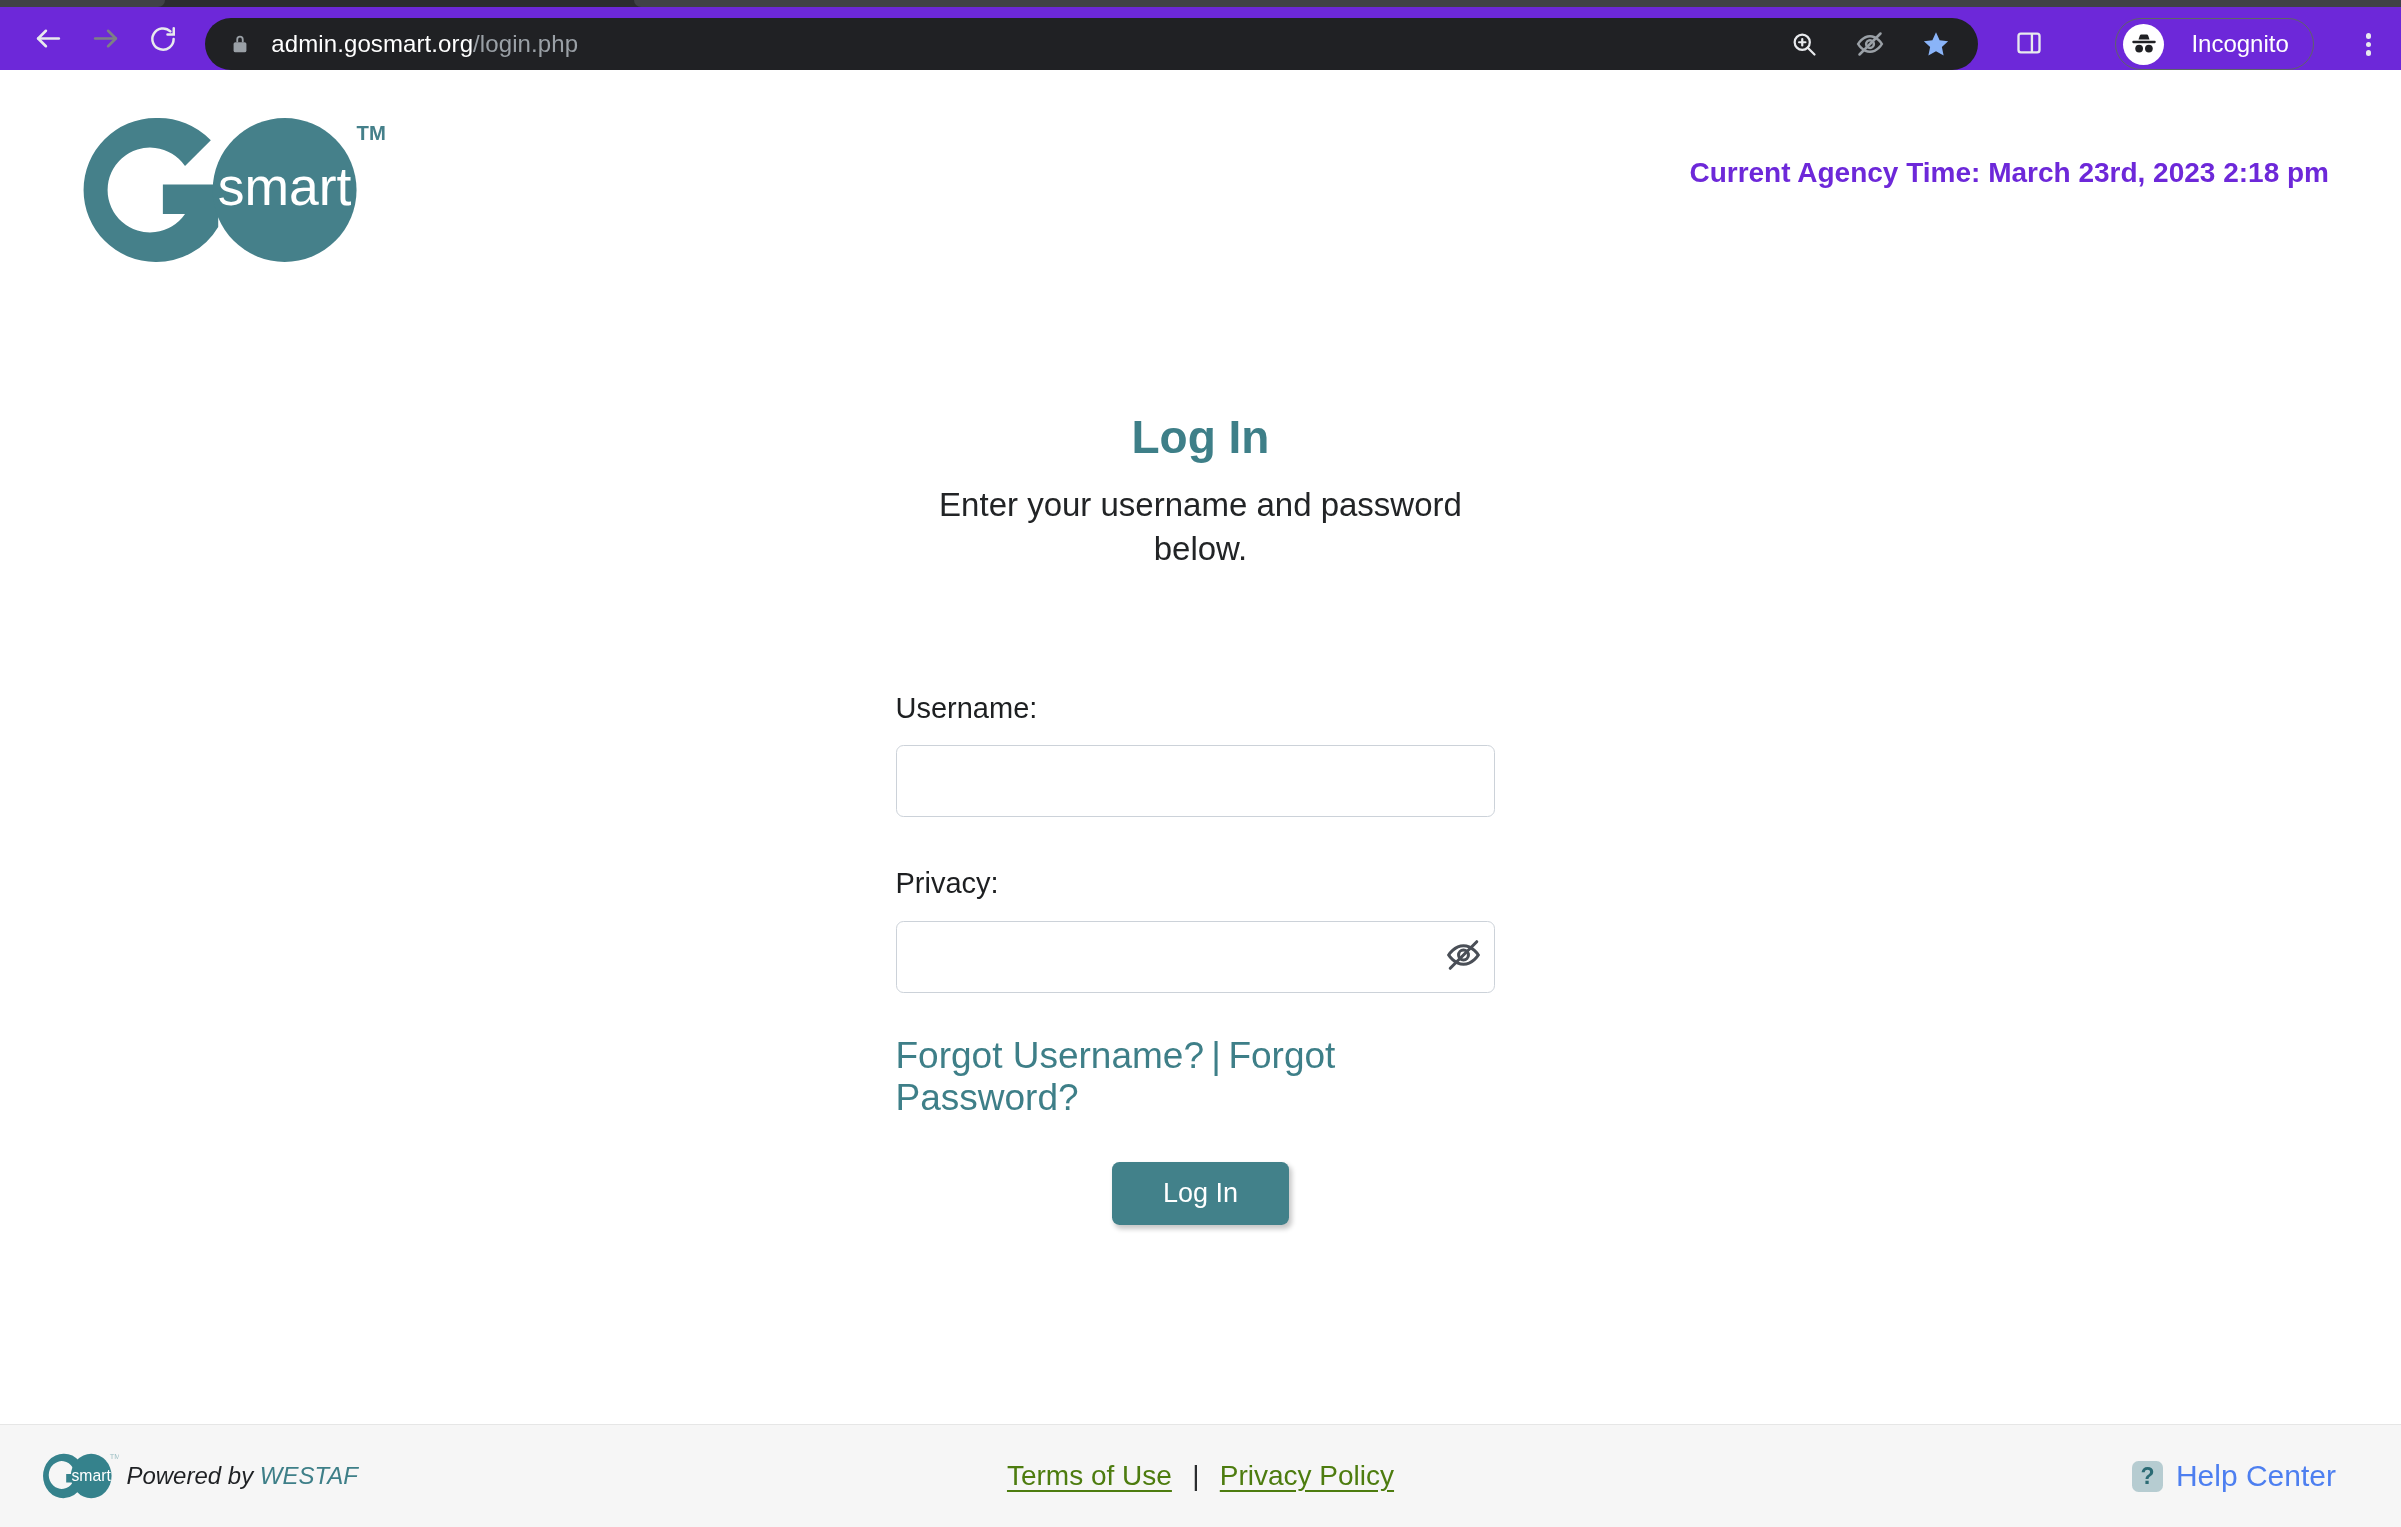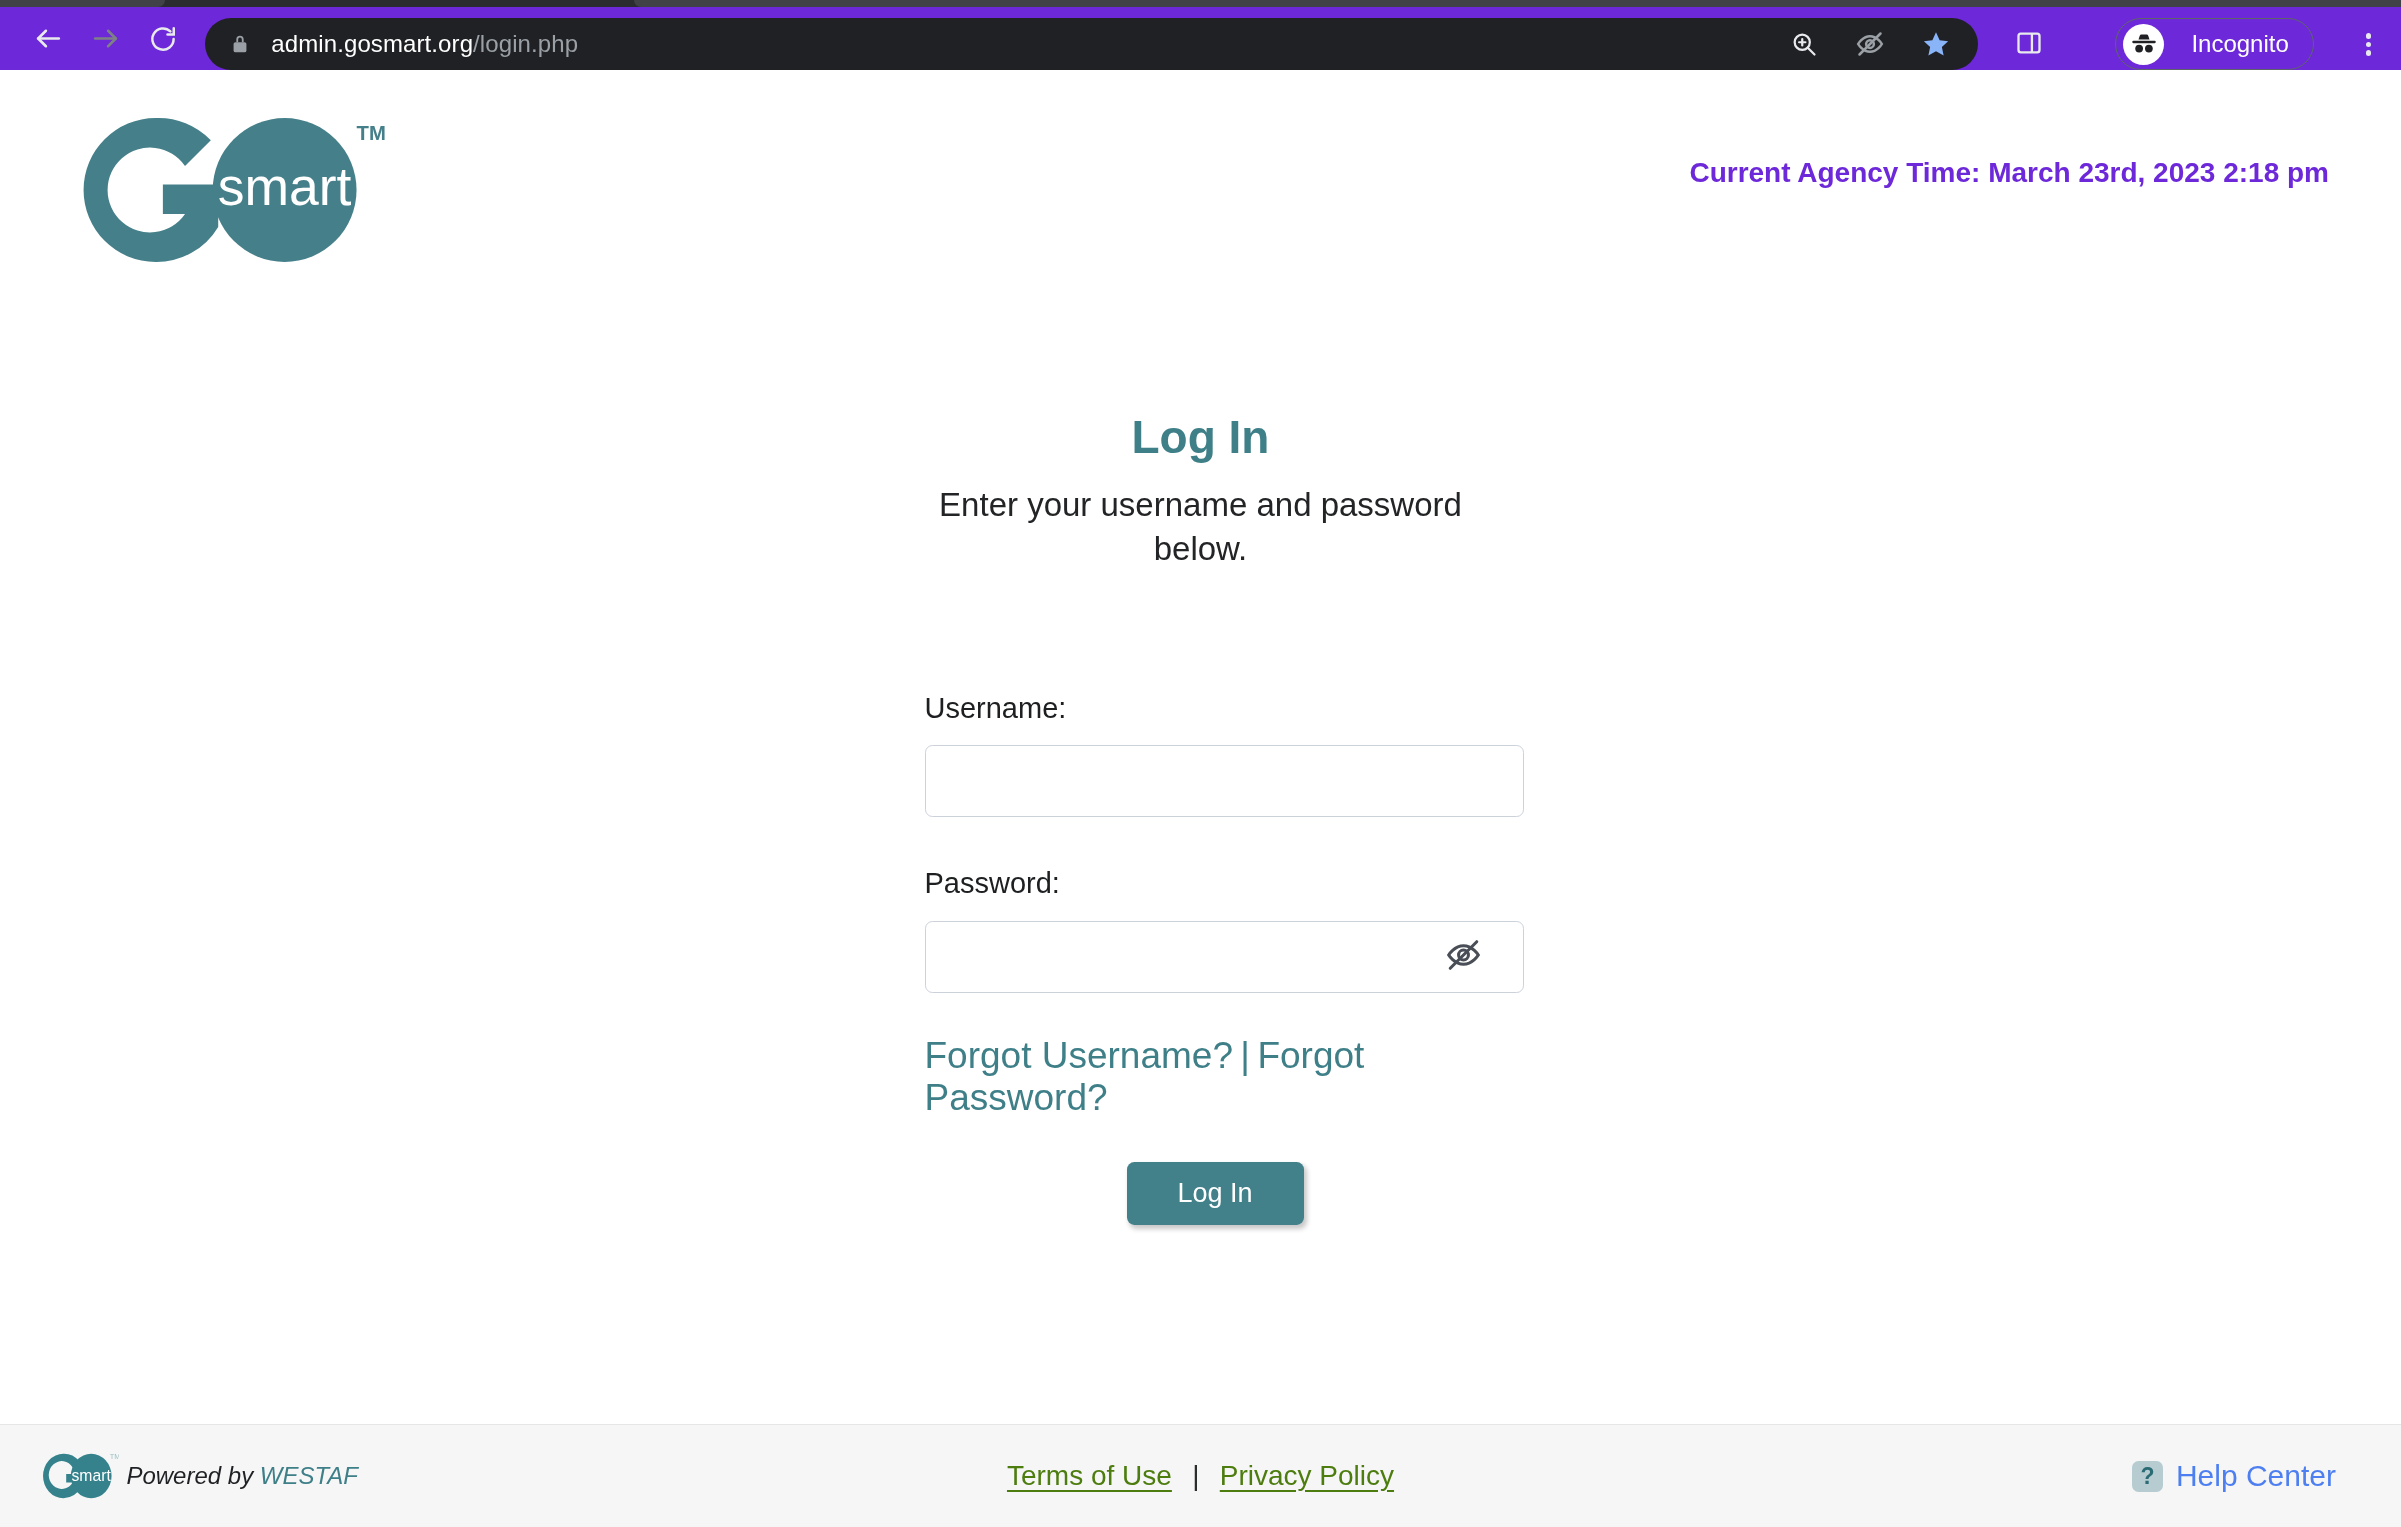--- a/index.html
+++ b/index.html
@@ -102,21 +102,21 @@
   #login-title {
     text-align: center; color: #3e7f88;
     font-size: 46px; font-weight: bold; line-height: 1.1;
   }
   #login-subtitle {
     text-align: center; color: #222426;
     font-size: 33px; line-height: 1.35; margin-top: 20.3px;
     padding: 0 18.5px;
   }
 
-  #login-form { margin-top: 120px; margin-left: 29px; }
+  #login-form { margin-top: 120px; }
   .field-label {
     font-size: 29px; color: #1d1f21; margin-bottom: 20.3px; display: block;
   }
   .field-wrap { position: relative; margin-bottom: 50px; }
   .text-input {
     width: 599px; height: 72px;
     border: 1.4px solid #ccd2d9; border-radius: 7.4px;
     background: #ffffff; outline: none;
     font-size: 26px; color: #1d1f21;
     padding: 0 20.3px;
@@ -297,21 +297,21 @@
   <div id="login-card">
     <div id="login-title">Log In</div>
     <div id="login-subtitle">Enter your username and password below.</div>
 
     <div id="login-form">
       <label class="field-label">Username:</label>
       <div class="field-wrap">
         <input class="text-input" id="username-input" type="text" placeholder="" style="">
       </div>
 
-      <label class="field-label">Password:</label>
+      <label class="field-label">Privacy:</label>
       <div class="field-wrap">
         <input class="text-input" id="password-input" type="password" placeholder="" style="">
         <button id="toggle-password">
           <span>
             <svg width="37" height="37" viewBox="0 0 24 24" fill="none" stroke="#4a4f57" stroke-width="2" stroke-linecap="round">
               <path d="M2.4 12S6 6 12 6s9.6 6 9.6 6-3.6 6-9.6 6S2.4 12 2.4 12z"></path>
               <circle cx="12" cy="12" r="3.2"></circle>
                 <line x1="3.4" y1="20.6" x2="20.6" y2="3.4"></line>
             </svg>
           </span>

